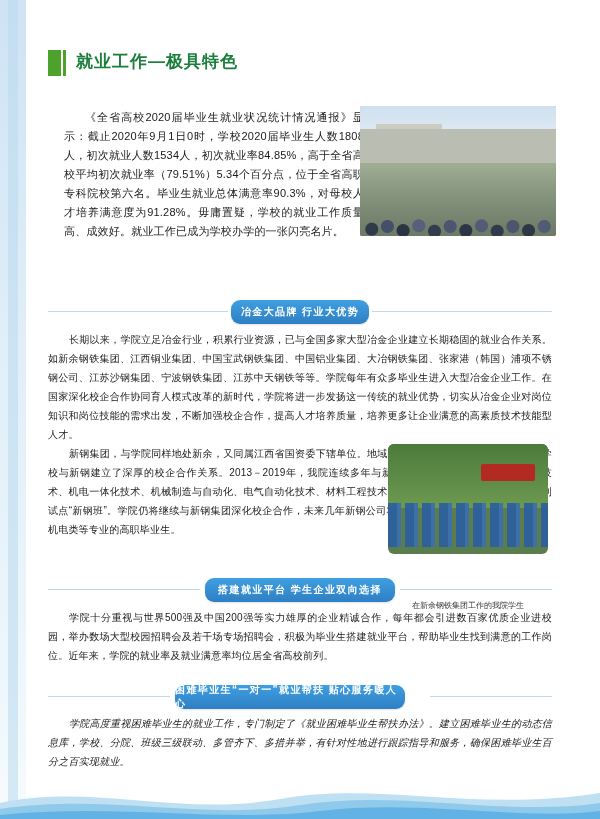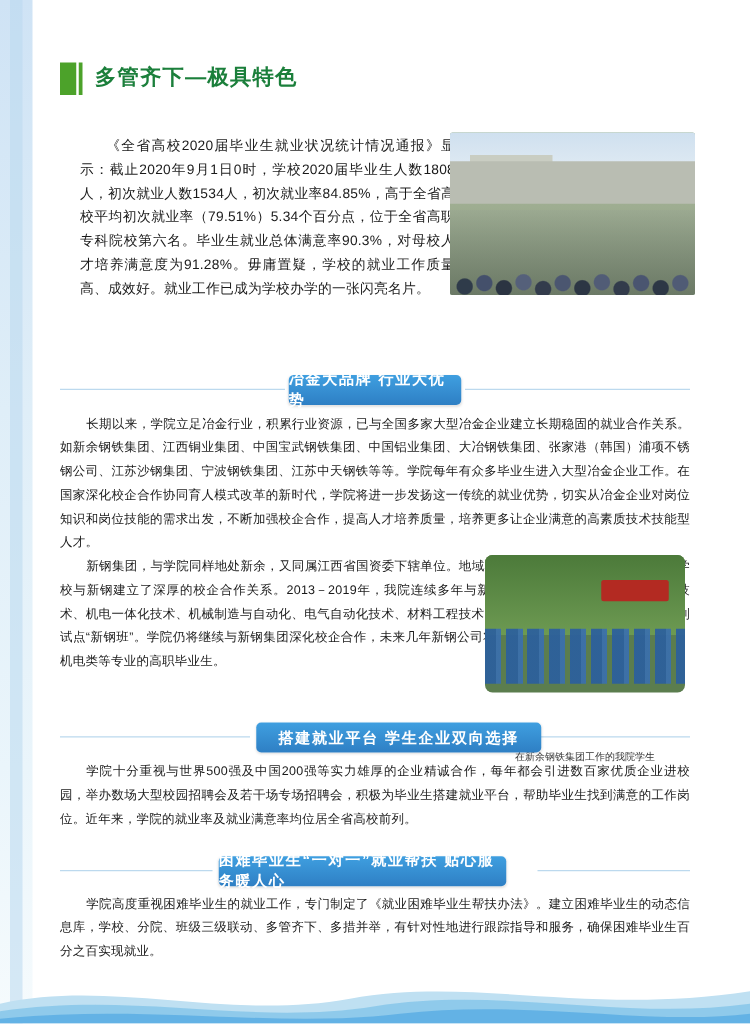--- a/index.html
+++ b/index.html
@@ -117,24 +117,24 @@
     width: 196px;
     text-align: center;
     font-size: 8.5px;
     color: #333;
   }
 
   
   .banner {
     position: absolute;
     height: 24px;
-    border-radius: 4px;
+    border-radius: 9px;
     background: linear-gradient(to bottom, #3f9fe0 0%, #2e7fc4 100%);
     color: #ffffff;
-    font-size: 12px;
+    font-size: 10px;
     font-weight: bold;
     letter-spacing: 1.4px;
     display: flex;
     align-items: center;
     justify-content: center;
     box-shadow: 0 1px 2px rgba(0,0,0,0.12);
   }
   .banner-line {
     position: absolute;
     height: 1px;
@@ -203,21 +203,21 @@
 <body>
 
 <div class="page">
 
   <div class="left-bar">
     <div class="left-bar-inner"></div>
   </div>
 
   <div class="header">
     <div class="header-mark"></div>
-    <div class="header-title">多管齐下—极具特色</div>
+    <div class="header-title">就业工作—极具特色</div>
   </div>
 
   <div class="intro-text">《全省高校2020届毕业生就业状况统计情况通报》显示：截止2020年9月1日0时，学校2020届毕业生人数1808人，初次就业人数1534人，初次就业率84.85%，高于全省高校平均初次就业率（79.51%）5.34个百分点，位于全省高职专科院校第六名。毕业生就业总体满意率90.3%，对母校人才培养满意度为91.28%。毋庸置疑，学校的就业工作质量高、成效好。就业工作已成为学校办学的一张闪亮名片。</div>
 
   <div class="photo-main">
     <div class="ph-sky"></div>
     <div class="ph-bldg2"></div>
     <div class="ph-bldg"></div>
     <div class="ph-ground"></div>
     <div class="ph-crowd"></div>
@@ -233,29 +233,29 @@
 
   <div class="photo-round" style="left:388px; top:444px;">
     <div class="ph-trees"></div>
     <div class="ph-redsign"></div>
     <div class="ph-blue-row"></div>
   </div>
   <div class="photo-round-cap" style="left:383px; top:560px;margin-top:40px;">在新余钢铁集团工作的我院学生</div>
 
   <div class="banner-line" style="left:48px; top:589px; width:152px;"></div>
   <div class="banner-line" style="left:400px; top:589px; width:152px;"></div>
-  <div class="banner" style="left:205px; top:578px; width:228px;">搭建就业平台  学生企业双向选择</div>
+  <div class="banner" style="left:205px; top:578px; width:190px;">搭建就业平台  学生企业双向选择</div>
 
   <div class="body-text" style="left:48px; top:608px; width:504px;">学院十分重视与世界500强及中国200强等实力雄厚的企业精诚合作，每年都会引进数百家优质企业进校园，举办数场大型校园招聘会及若干场专场招聘会，积极为毕业生搭建就业平台，帮助毕业生找到满意的工作岗位。近年来，学院的就业率及就业满意率均位居全省高校前列。</div>
 
   <div class="banner-line" style="left:48px; top:696px; width:122px;"></div>
   <div class="banner-line" style="left:430px; top:696px; width:122px;"></div>
   <div class="banner" style="left:175px; top:685px; width:230px;">困难毕业生“一对一”就业帮扶  贴心服务暖人心</div>
 
-  <div class="body-text" style="left:48px; top:714px; width:504px;">学院高度重视困难毕业生的就业工作，专门制定了《就业困难毕业生帮扶办法》。建立困难毕业生的动态信息库，学校、分院、班级三级联动、多管齐下、多措并举，有针对性地进行跟踪指导和服务，确保困难毕业生百分之百实现就业。</div>
+  <div class="body-text" style="left:48px; top:714px; width:504px;font-style:italic;">学院高度重视困难毕业生的就业工作，专门制定了《就业困难毕业生帮扶办法》。建立困难毕业生的动态信息库，学校、分院、班级三级联动、多管齐下、多措并举，有针对性地进行跟踪指导和服务，确保困难毕业生百分之百实现就业。</div>
 
   <div class="bottom-wave">
     <svg class="wave-svg" width="600" height="42" viewBox="0 0 600 42" preserveAspectRatio="none">
       <path d="M0,26 C90,6 180,40 280,22 C380,4 470,36 600,16 L600,42 L0,42 Z" fill="#bfe0f2"></path>
       <path d="M0,32 C110,16 200,44 300,28 C400,12 500,40 600,26 L600,42 L0,42 Z" fill="#7fc3e8" opacity="0.75"></path>
       <path d="M0,38 C120,26 220,46 320,34 C420,22 520,44 600,34 L600,42 L0,42 Z" fill="#3f9fe0" opacity="0.55"></path>
     </svg>
   </div>
 
 </div>

